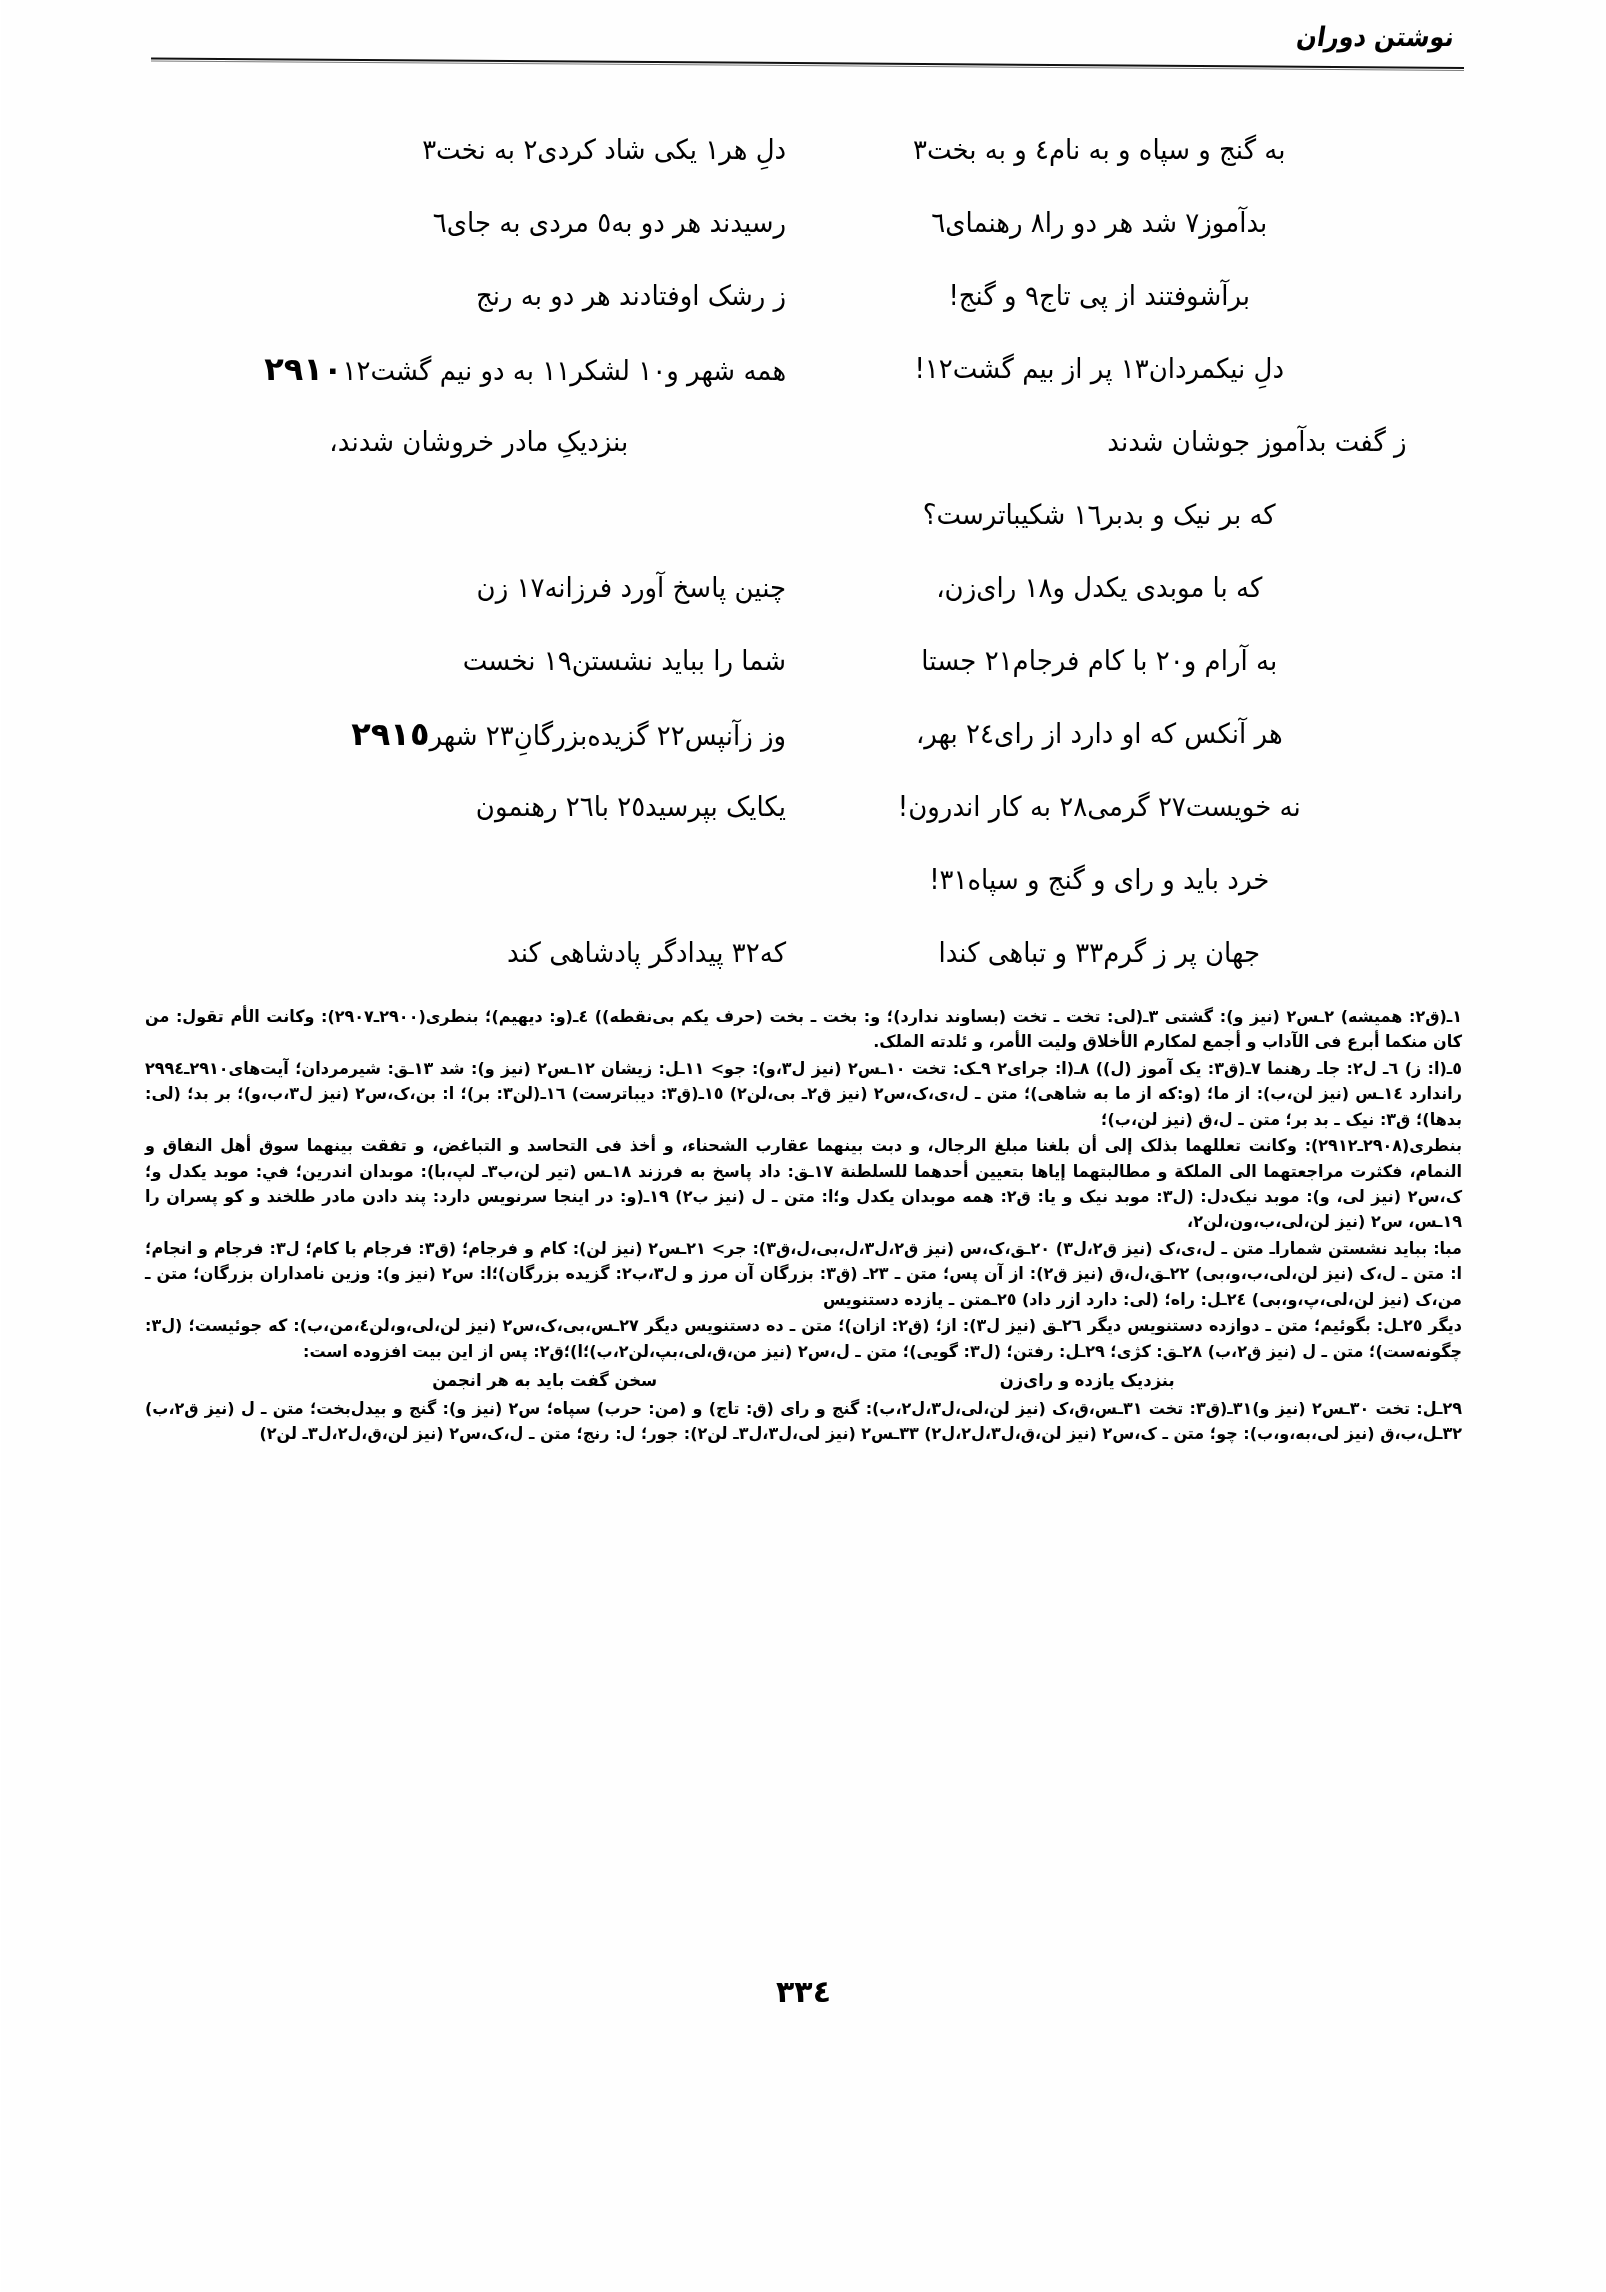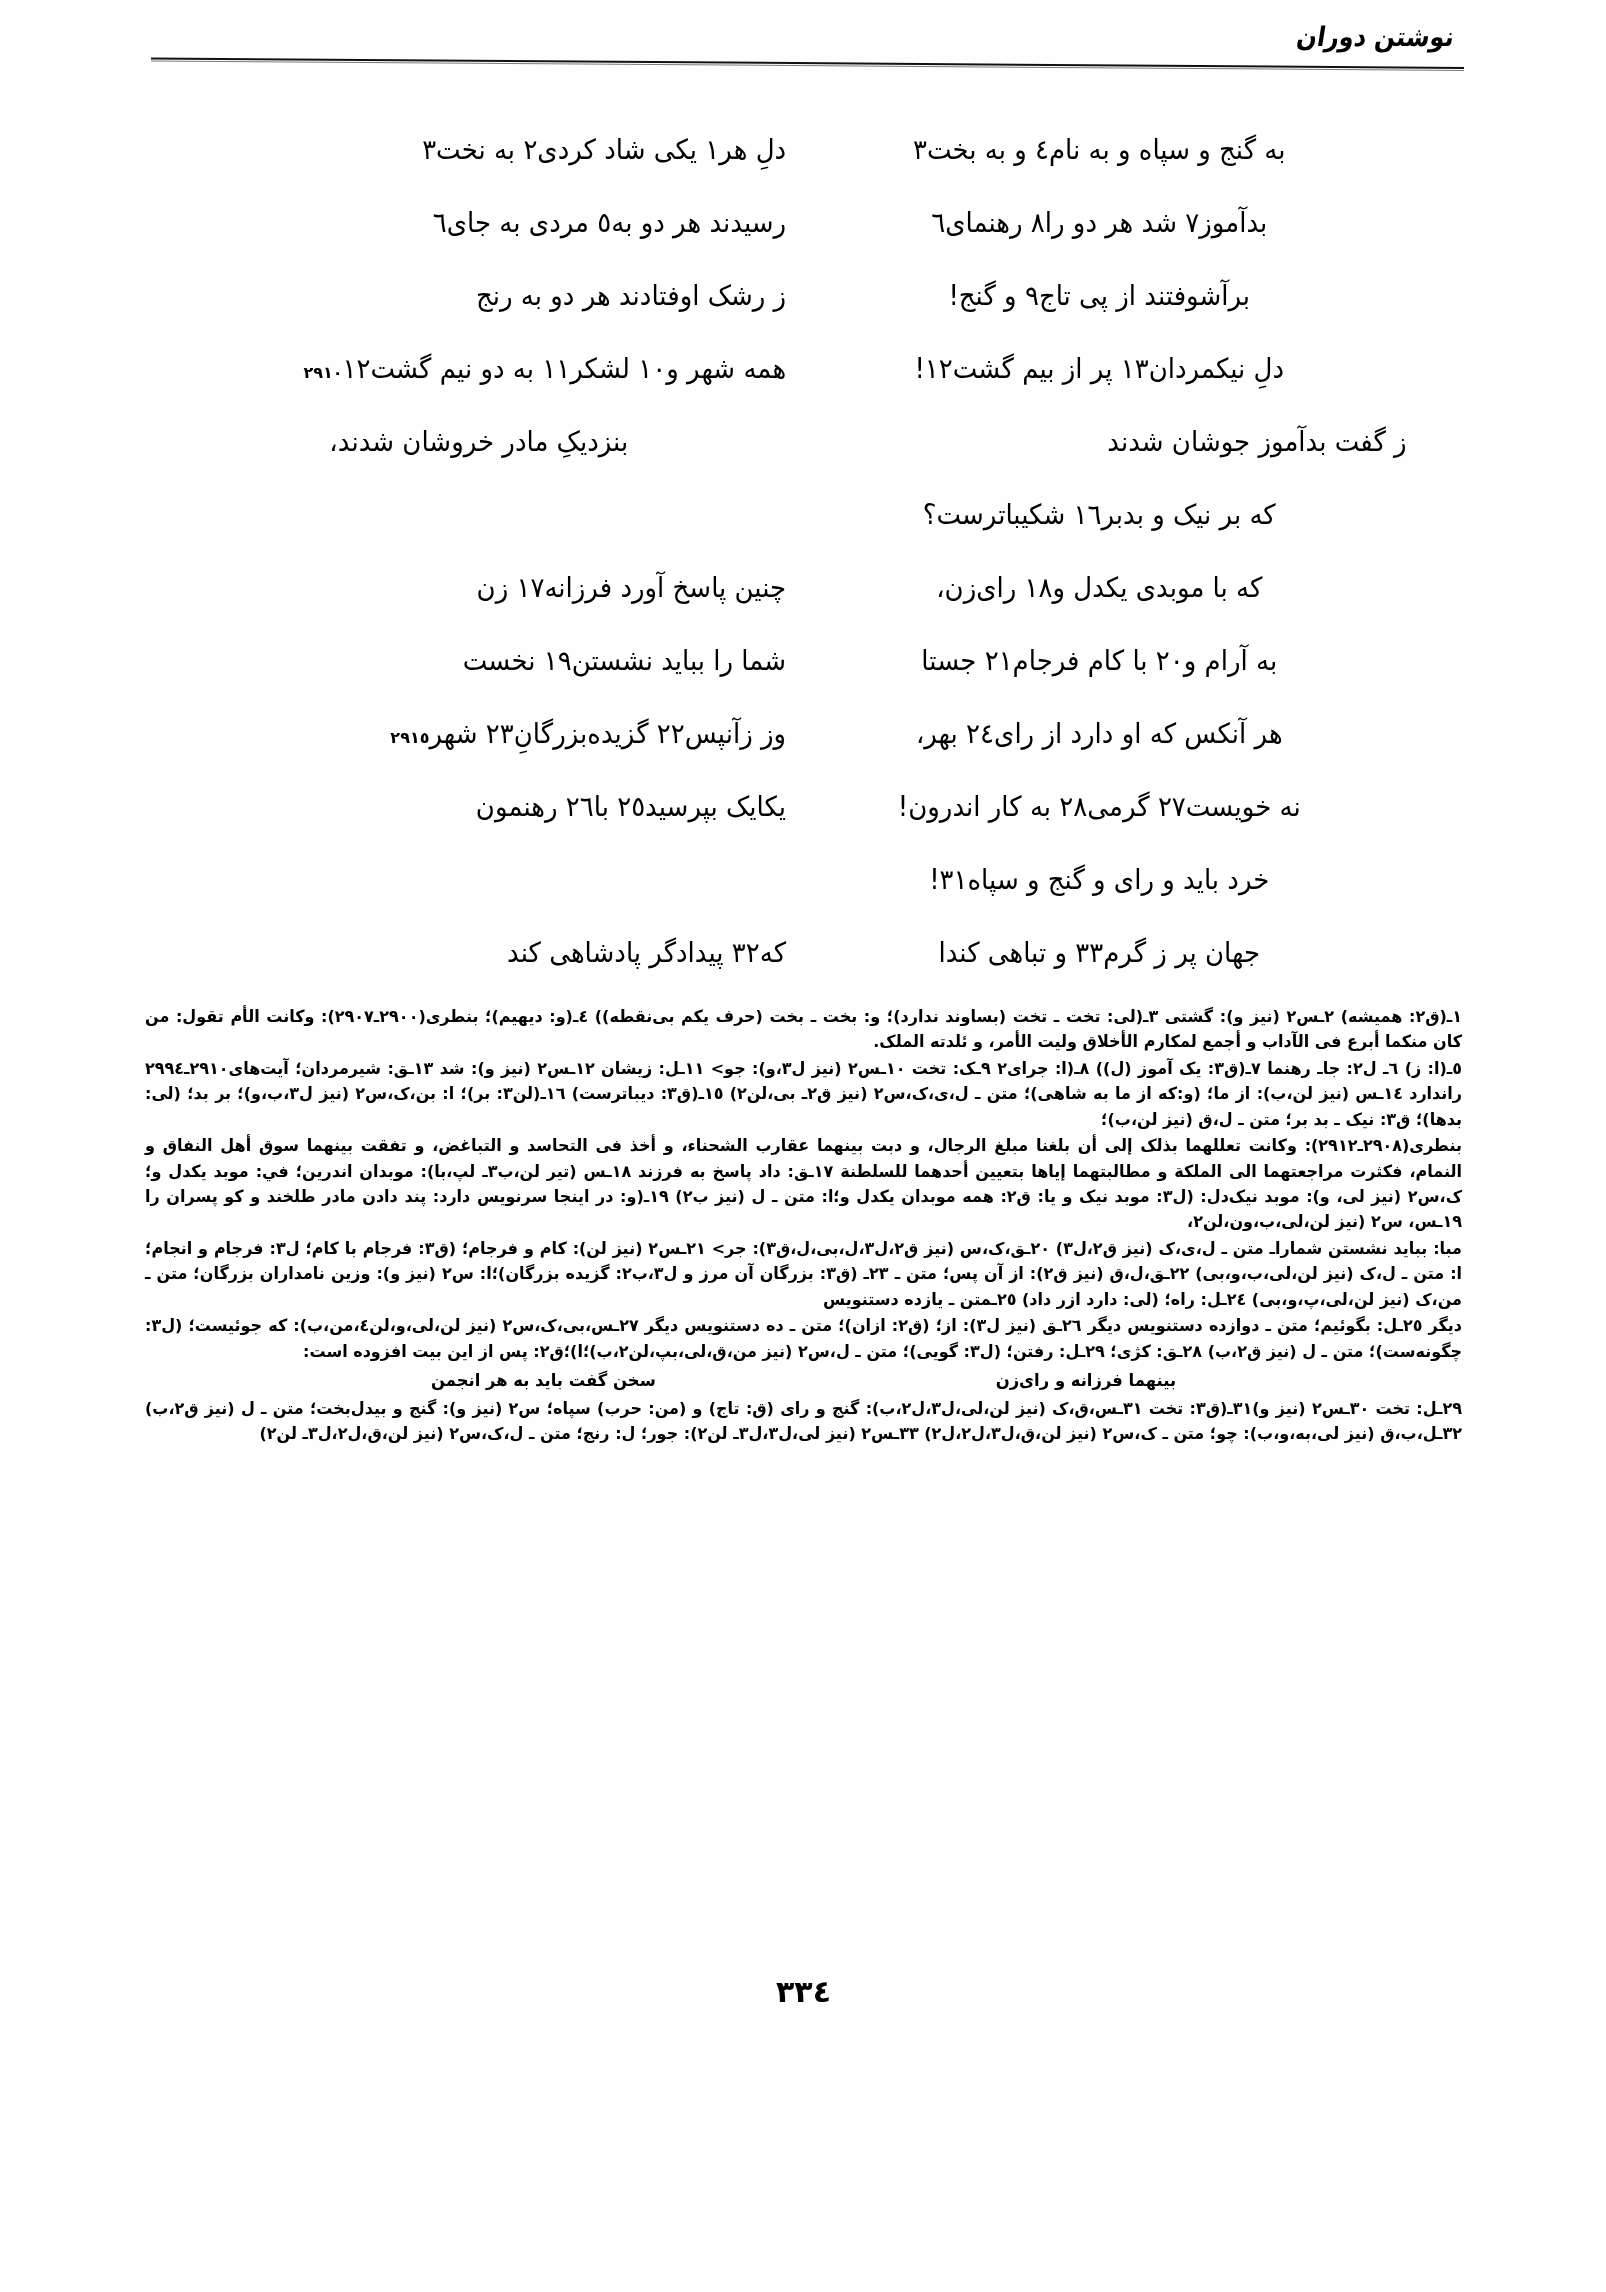--- a/index.html
+++ b/index.html
@@ -93,21 +93,21 @@
   .hemistich.left {
     text-align: center;
     padding-right: 29px;
     box-sizing: border-box;
   }
   .hemistich .txt {
     display: inline-block;
     transform: scaleY(1.06);
   }
   .baytnum {
-    font-size: 16px;
+    font-size: 32px;
     font-weight: bold;
     margin-left: 7.7px;
   }
 
   
   .apparatus {
     position: absolute;
     top: 1004px;
     right: 145px;
     left: 145px;
@@ -220,21 +220,21 @@
   </div>
 
   <div class="apparatus">
     <span class="app-line">١ـ(ق٢: همیشه) ٢ـس٢ (نیز و): گشتی ٣ـ(لی: تخت ـ تخت (بساوند ندارد)؛ و: بخت ـ بخت (حرف یکم بی‌نقطه)) ٤ـ(و: دیهیم)؛ بنطری(٢٩٠٠ـ٢٩٠٧): وکانت الأم تقول: من کان منکما أبرع فی الآداب و أجمع لمکارم الأخلاق ولیت الأمر، و ئلدته الملک.</span>
     <span class="app-line">٥ـ(ا: ز) ٦ـ ل٢: جاـ رهنما ٧ـ(ق٣: یک آموز (ل)) ٨ـ(ا: جرای٢ ٩ـک: تخت ١٠ـس٢ (نیز ل٣،و): جو&gt; ١١ـل: زیشان ١٢ـس٢ (نیز و): شد ١٣ـق: شیرمردان؛ آیت‌های٢٩١٠ـ٢٩٩٤ راندارد ١٤ـس (نیز لن،ب): از ما؛ (و:که از ما به شاهی)؛ متن ـ ل،ی،ک،س٢ (نیز ق٢ـ بی،لن٢) ١٥ـ(ق٣: دیباترست) ١٦ـ(لن٣: بر)؛ ا: بن،ک،س٢ (نیز ل٣،ب،و)؛ بر بد؛ (لی: بدها)؛ ق٣: نیک ـ بد بر؛ متن ـ ل،ق (نیز لن،ب)؛</span>
     <span class="app-line">بنطری(٢٩٠٨ـ٢٩١٢): وکانت تعللهما بذلک إلی أن بلغنا مبلغ الرجال، و دبت بینهما عقارب الشحناء، و أخذ فی التحاسد و التباغض، و تفقت بینهما سوق أهل النفاق و النمام، فکثرت مراجعتهما الی الملکة و مطالبتهما إیاها بتعیین أحدهما للسلطنة ١٧ـق: داد پاسخ به فرزند ١٨ـس (تیر لن،ب٣ـ لپ،با): موبدان اندرین؛ في: موبد یکدل و؛ک،س٢ (نیز لی، و): موبد نیک‌دل: (ل٣: موبد نیک و یا: ق٢: همه موبدان یکدل و؛ا: متن ـ ل (نیز ب٢) ١٩ـ(و: در اینجا سرنویس دارد: پند دادن مادر طلخند و کو پسران را ١٩ـس، س٢ (نیز لن،لی،ب،ون،لن٢،</span>
     <span class="app-line">مبا: بباید نشستن شماراـ متن ـ ل،ی،ک (نیز ق٢،ل٣) ٢٠ـق،ک،س (نیز ق٢،ل٣،ل،بی،ل،ق٣): جر&gt; ٢١ـس٢ (نیز لن): کام و فرجام؛ (ق٣: فرجام با کام؛ ل٣: فرجام و انجام؛ا: متن ـ ل،ک (نیز لن،لی،ب،و،بی) ٢٢ـق،ل،ق (نیز ق٢): از آن پس؛ متن ـ ٢٣ـ (ق٣: بزرگان آن مرز و ل٣،ب٢: گزیده بزرگان)؛ا: س٢ (نیز و): وزین نامداران بزرگان؛ متن ـ من،ک (نیز لن،لی،پ،و،بی) ٢٤ـل: راه؛ (لی: دارد ازر داد) ٢٥ـمتن ـ یازده دستنویس</span>
     <span class="app-line">دیگر ٢٥ـل: بگوئیم؛ متن ـ دوازده دستنویس دیگر ٢٦ـق (نیز ل٣): از؛ (ق٢: ازان)؛ متن ـ ده دستنویس دیگر ٢٧ـس،بی،ک،س٢ (نیز لن،لی،و،لن٤،من،ب): که جوئیست؛ (ل٣: چگونه‌ست)؛ متن ـ ل (نیز ق٢،ب) ٢٨ـق: کژی؛ ٢٩ـل: رفتن؛ (ل٣: گویی)؛ متن ـ ل،س٢ (نیز من،ق،لی،بپ،لن٢،ب)؛ا)؛ق٢: پس از این بیت افزوده است:</span>
 
     <div class="app-verse-quote">
-      <span>بینهما فرزانه و رای‌زن</span>
+      <span>بنزدیک یازده و رای‌زن</span>
       <span>سخن گفت باید به هر انجمن</span>
     </div>
 
     <span class="app-line">٢٩ـل: تخت ٣٠ـس٢ (نیز و)٣١ـ(ق٣: تخت ٣١ـس،ق،ک (نیز لن،لی،ل٣،ل٢،ب): گنج و رای (ق: تاج) و (من: حرب) سپاه؛ س٢ (نیز و): گنج و بیدل‌بخت؛ متن ـ ل (نیز ق٢،ب) ٣٢ـل،ب،ق (نیز لی،به،و،ب): چو؛ متن ـ ک،س٢ (نیز لن،ق،ل٣،ل٢،ل٢) ٣٣ـس٢ (نیز لی،ل٣،ل٣ـ لن٢): جور؛ ل: رنج؛ متن ـ ل،ک،س٢ (نیز لن،ق،ل٢،ل٣ـ لن٢)</span>
   </div>
 
   <div class="folio">٣٣٤</div>
 
 </div>
 

